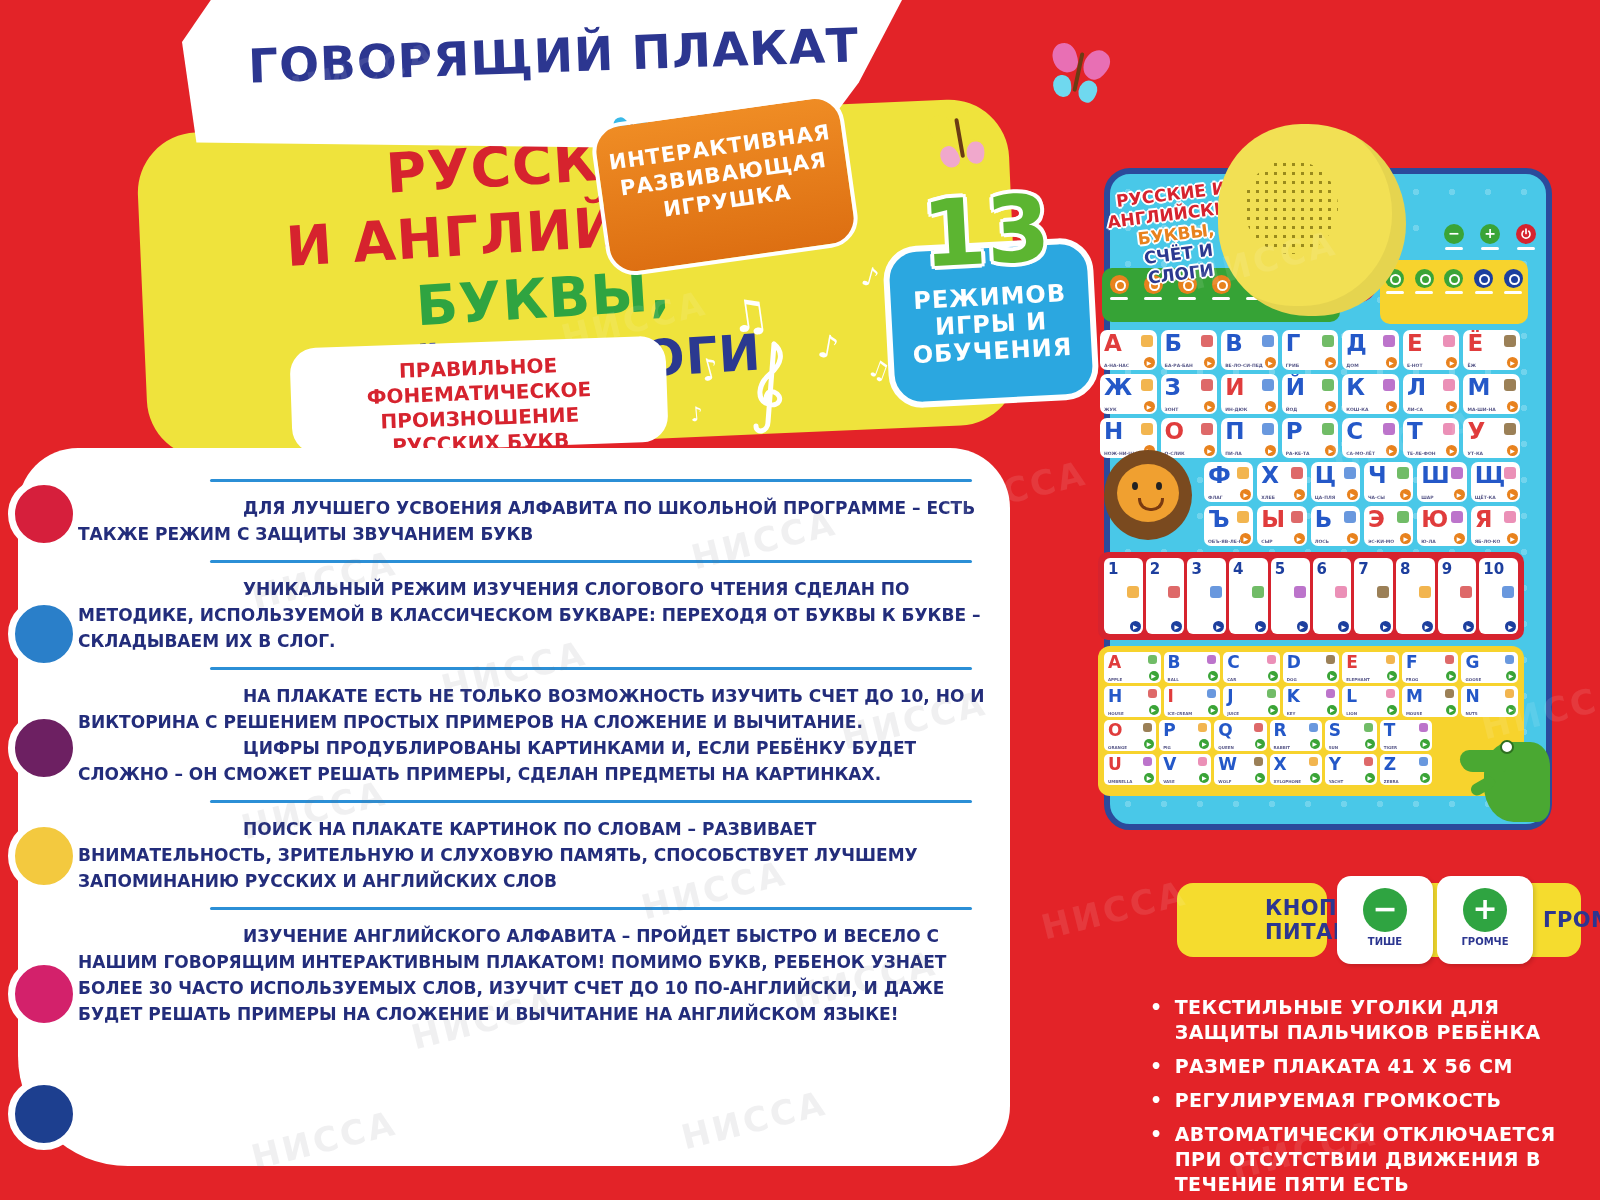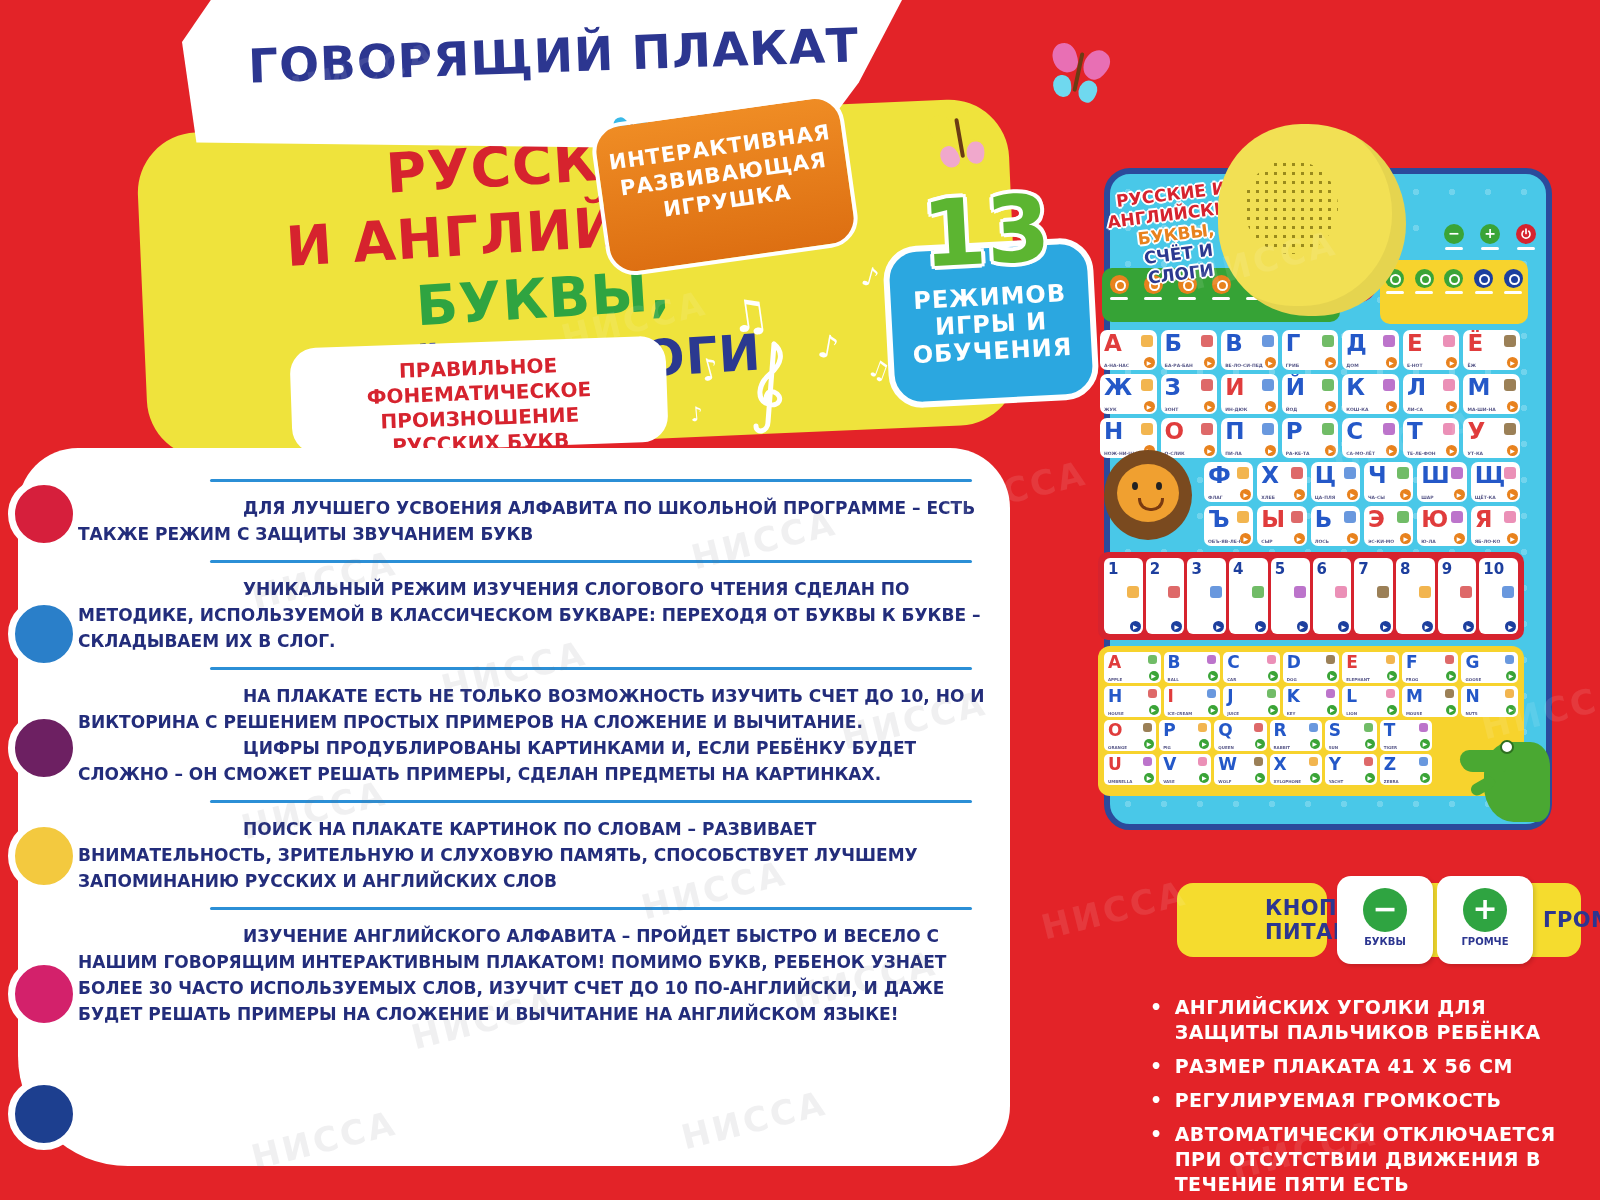--- a/index.html
+++ b/index.html
@@ -746,32 +746,32 @@
     </div>
   </div>
 
   <div class="fbadge" style="left:1337px;top:876px;width:244px;">
     <div class="yellow" style="left:60px;"></div>
     <div class="label" style="left:206px;white-space:nowrap;">
       <span>ГРОМКОСТЬ</span>
     </div>
     <div class="tab" style="left:0;width:96px;">
       <span class="big" style="background:#2fa441;">−</span>
-      <span class="sub">БУКВЫ</span>
+      <span class="sub">ТИШЕ</span>
     </div>
     <div class="tab" style="left:100px;width:96px;">
       <span class="big" style="background:#2fa441;">+</span>
       <span class="sub">ГРОМЧЕ</span>
     </div>
   </div>
 
   <ul class="features" id="features">
       <li>
         <span class="blt">•</span>
-        <span>АНГЛИЙСКИХ УГОЛКИ ДЛЯ ЗАЩИТЫ ПАЛЬЧИКОВ РЕБЁНКА</span>
+        <span>ТЕКСТИЛЬНЫЕ УГОЛКИ ДЛЯ ЗАЩИТЫ ПАЛЬЧИКОВ РЕБЁНКА</span>
       </li>
       <li>
         <span class="blt">•</span>
         <span>РАЗМЕР ПЛАКАТА 41 Х 56 СМ</span>
       </li>
       <li>
         <span class="blt">•</span>
         <span>РЕГУЛИРУЕМАЯ ГРОМКОСТЬ</span>
       </li>
       <li>

